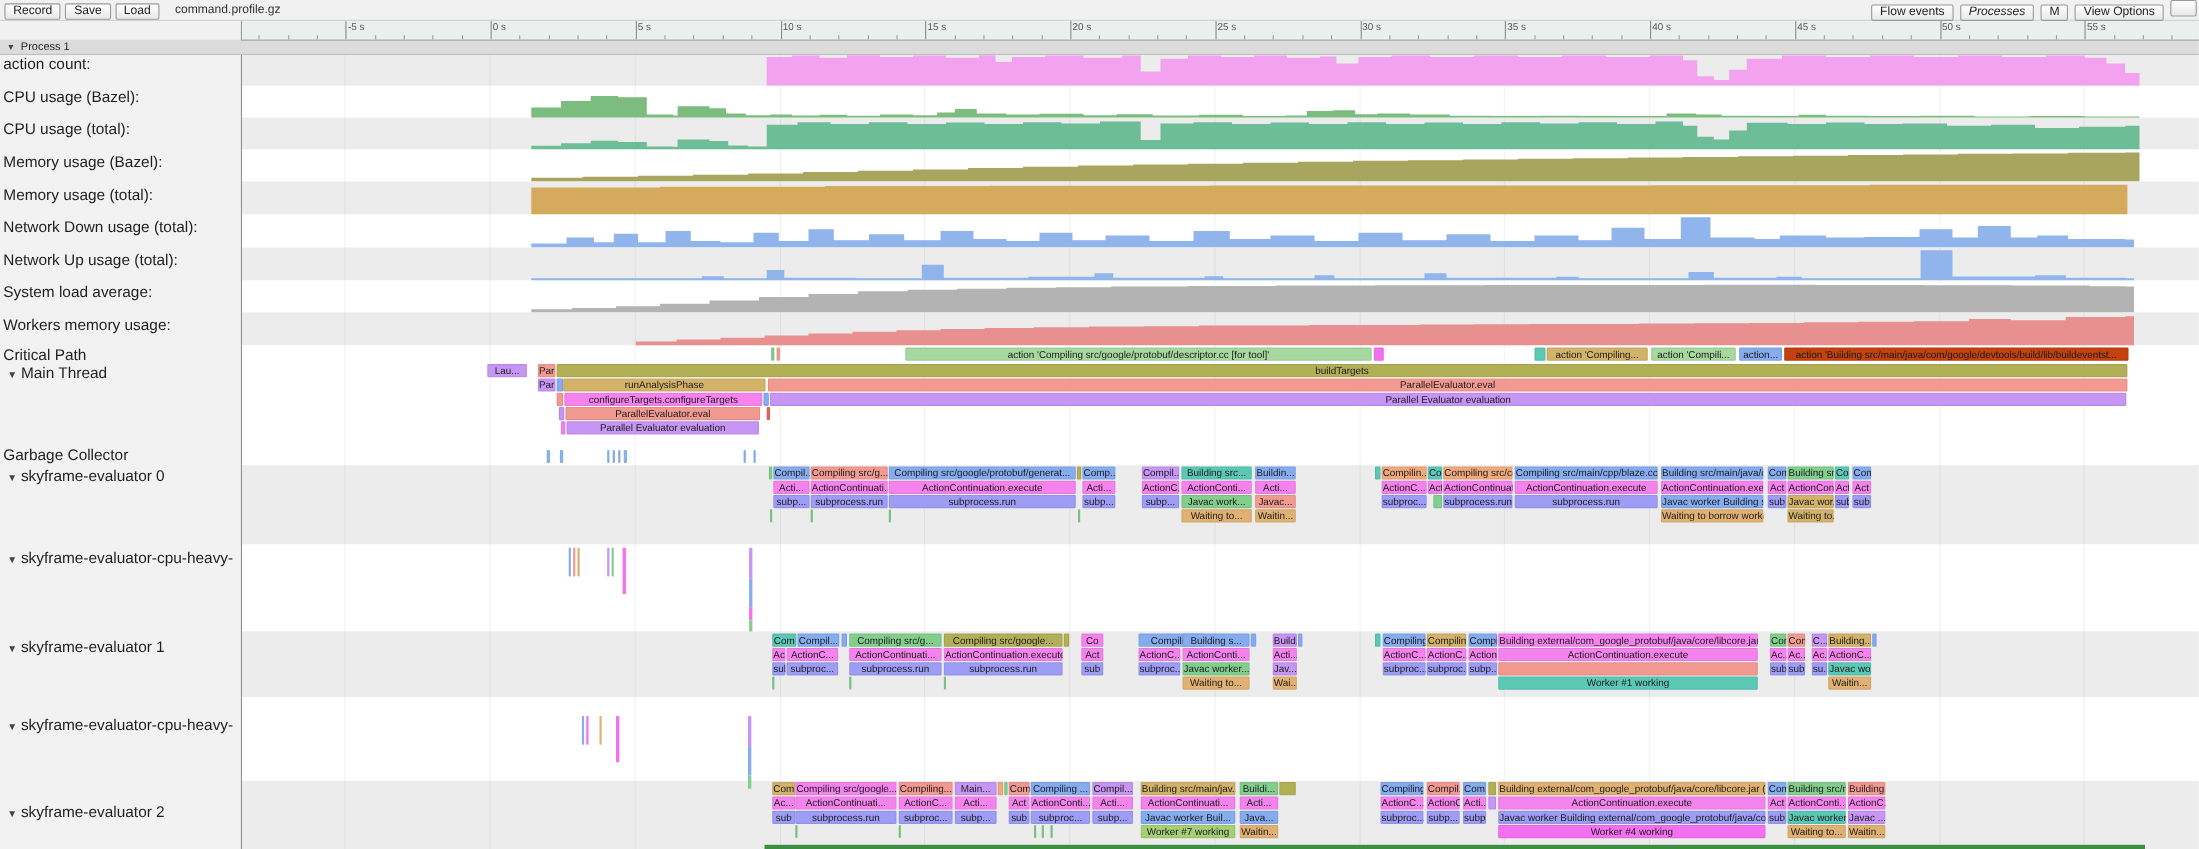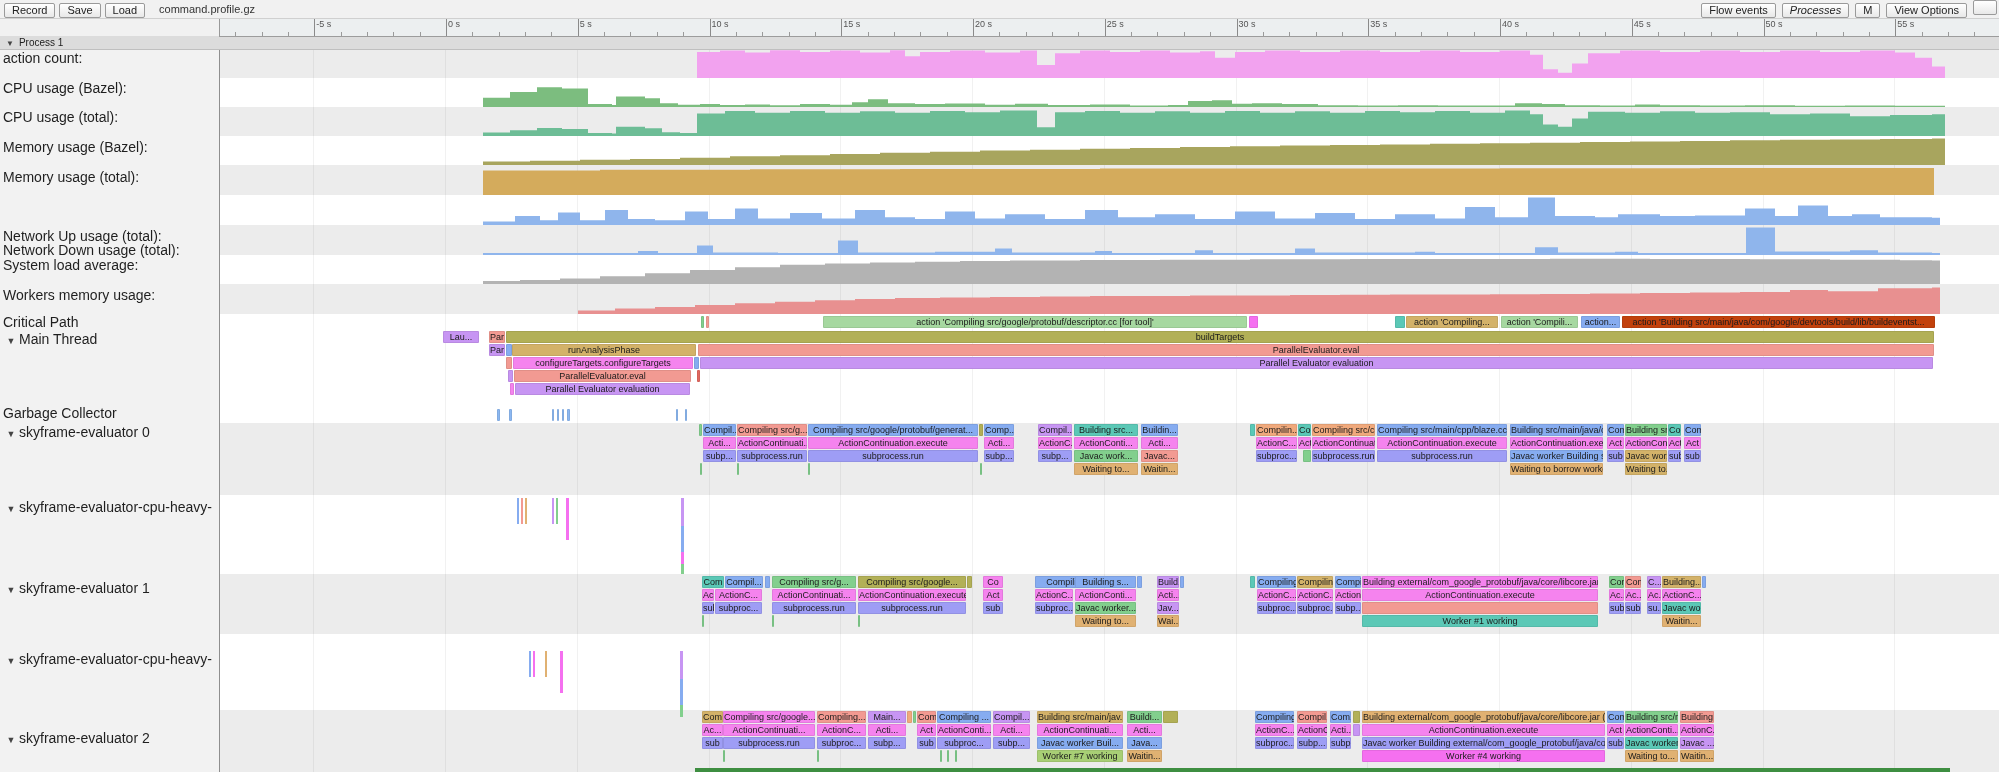--- a/index.html
+++ b/index.html
@@ -425,21 +425,21 @@
       <div class="tick" style="left: 680px; top: 630px; width: 3px; height: 26px; background: rgb(134, 172, 240);"></div>
       <div class="tick" style="left: 680px; top: 656px; width: 3px; height: 12px; background: rgb(130, 207, 141);"></div>
       <div id="bottombar" style="left: 695px; top: 719px; width: 1255px; height: 4px; background: rgb(62, 142, 65);"></div>
     </div>
   <div id="labels">
       <div class="rowlab" style="top: 1px;"><span>action count:</span></div>
       <div class="rowlab" style="top: 31px;"><span>CPU usage (Bazel):</span></div>
       <div class="rowlab" style="top: 60px;"><span>CPU usage (total):</span></div>
       <div class="rowlab" style="top: 90px;"><span>Memory usage (Bazel):</span></div>
       <div class="rowlab" style="top: 120px;"><span>Memory usage (total):</span></div>
-      <div class="rowlab" style="top: 149px; margin-top: 44px;"><span>Network Down usage (total):</span></div>
+      <div class="rowlab" style="top: 149px;"><span>Network Down usage (total):</span></div>
       <div class="rowlab" style="top: 179px;"><span>Network Up usage (total):</span></div>
       <div class="rowlab" style="top: 208px;"><span>System load average:</span></div>
       <div class="rowlab" style="top: 238px;"><span>Workers memory usage:</span></div>
       <div class="rowlab" style="top: 265px;"><span>Critical Path</span></div>
       <div class="rowlab" style="top: 282px;"><span class="arr">▼</span><span>Main Thread</span></div>
       <div class="rowlab" style="top: 356px;"><span>Garbage Collector</span></div>
       <div class="rowlab" style="top: 375px;"><span class="arr">▼</span><span>skyframe-evaluator 0</span></div>
       <div class="rowlab" style="top: 450px;"><span class="arr">▼</span><span>skyframe-evaluator-cpu-heavy-</span></div>
       <div class="rowlab" style="top: 531px;"><span class="arr">▼</span><span>skyframe-evaluator 1</span></div>
       <div class="rowlab" style="top: 602px;"><span class="arr">▼</span><span>skyframe-evaluator-cpu-heavy-</span></div>

